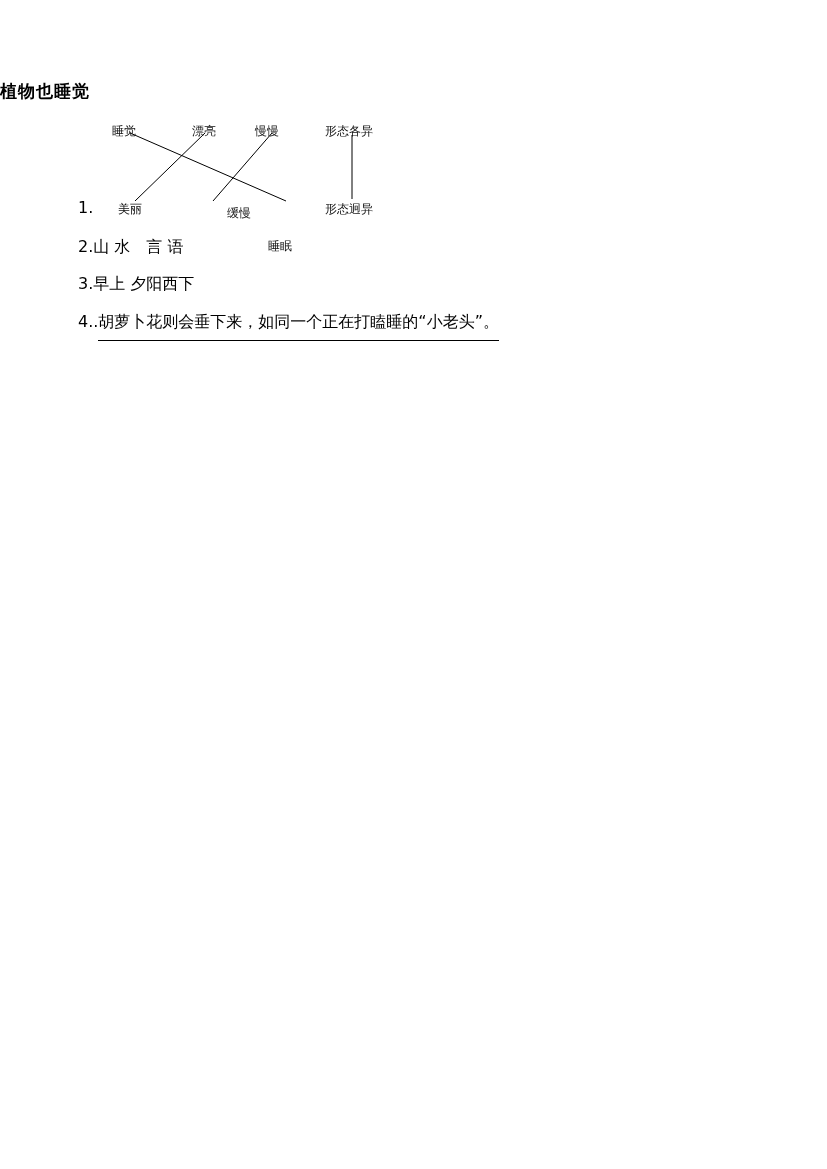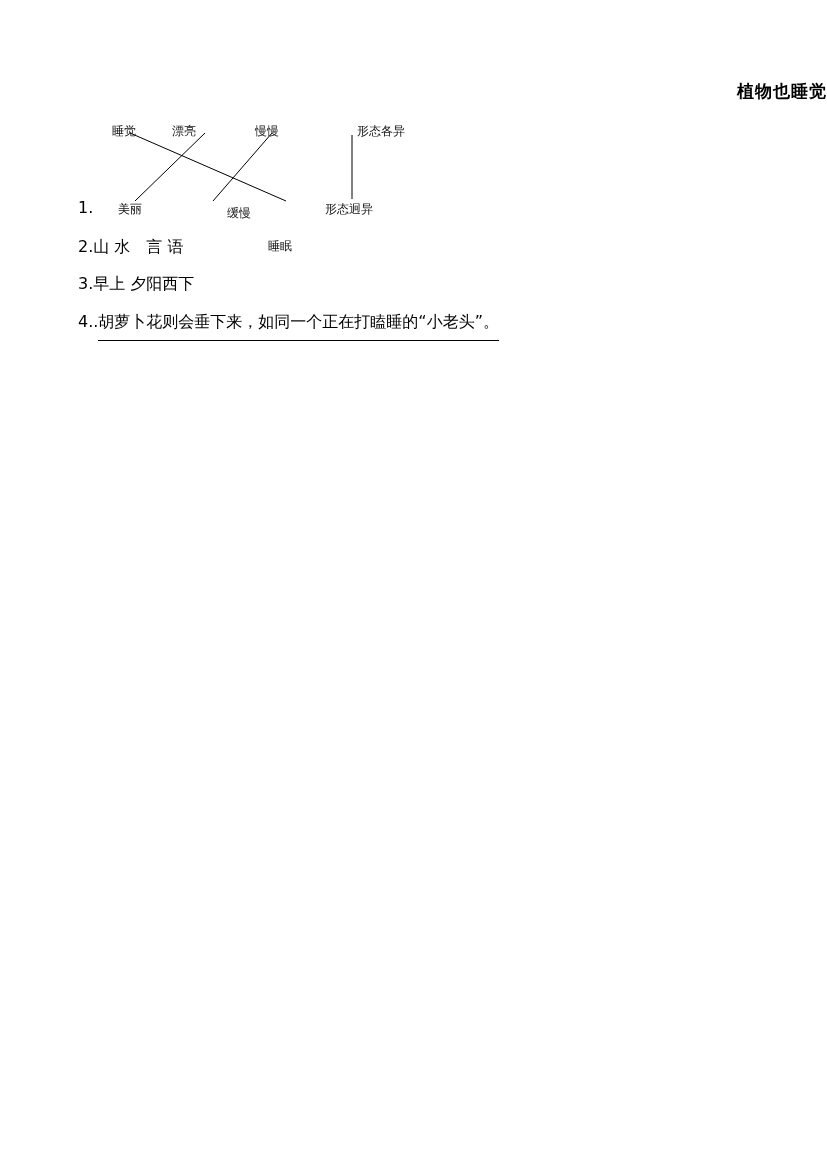--- a/index.html
+++ b/index.html
@@ -19,21 +19,21 @@
     position: relative;
     width: 827px;
     height: 1169px;
     background: #ffffff;
   }
   .doc-title {
     position: absolute;
     top: 80px;
     left: 0;
     width: 827px;
-    text-align: right;
+    text-align: left;
     font-size: 17px;
     font-weight: bold;
     letter-spacing: 1px;
     font-family: "DejaVu Sans", sans-serif;
   }
 
   
   .match-block {
     position: absolute;
     top: 113px;
@@ -88,23 +88,23 @@
       <line x1="30" y1="20" x2="186" y2="88" stroke="#000" stroke-width="1"></line>
 
       <line x1="105" y1="20" x2="35" y2="88" stroke="#000" stroke-width="1"></line>
 
       <line x1="172" y1="20" x2="113" y2="88" stroke="#000" stroke-width="1"></line>
 
       <line x1="252" y1="22" x2="252" y2="86" stroke="#000" stroke-width="1"></line>
     </svg>
 
     <span class="match-word" style="top:10px; left:12px;">睡觉</span>
-    <span class="match-word" style="top:10px; left:72px;text-align:center;">漂亮</span>
+    <span class="match-word" style="top:10px; left:92px;text-align:center;">漂亮</span>
     <span class="match-word" style="top:10px; left:155px;">慢慢</span>
-    <span class="match-word" style="top:10px; left:225px;margin-left:32px;">形态各异</span>
+    <span class="match-word" style="top:10px; left:225px;">形态各异</span>
 
     <span class="match-word" style="top:88px; left:18px;">美丽</span>
     <span class="match-word" style="top:92px; left:95px;margin-left:32px;">缓慢</span>
     <span class="match-word" style="top:88px; left:168px;margin-top:37px;">睡眠</span>
     <span class="match-word" style="top:88px; left:225px;">形态迥异</span>
   </div>
 
   <div class="q-item q1">
     <span>1.</span>
   </div>

